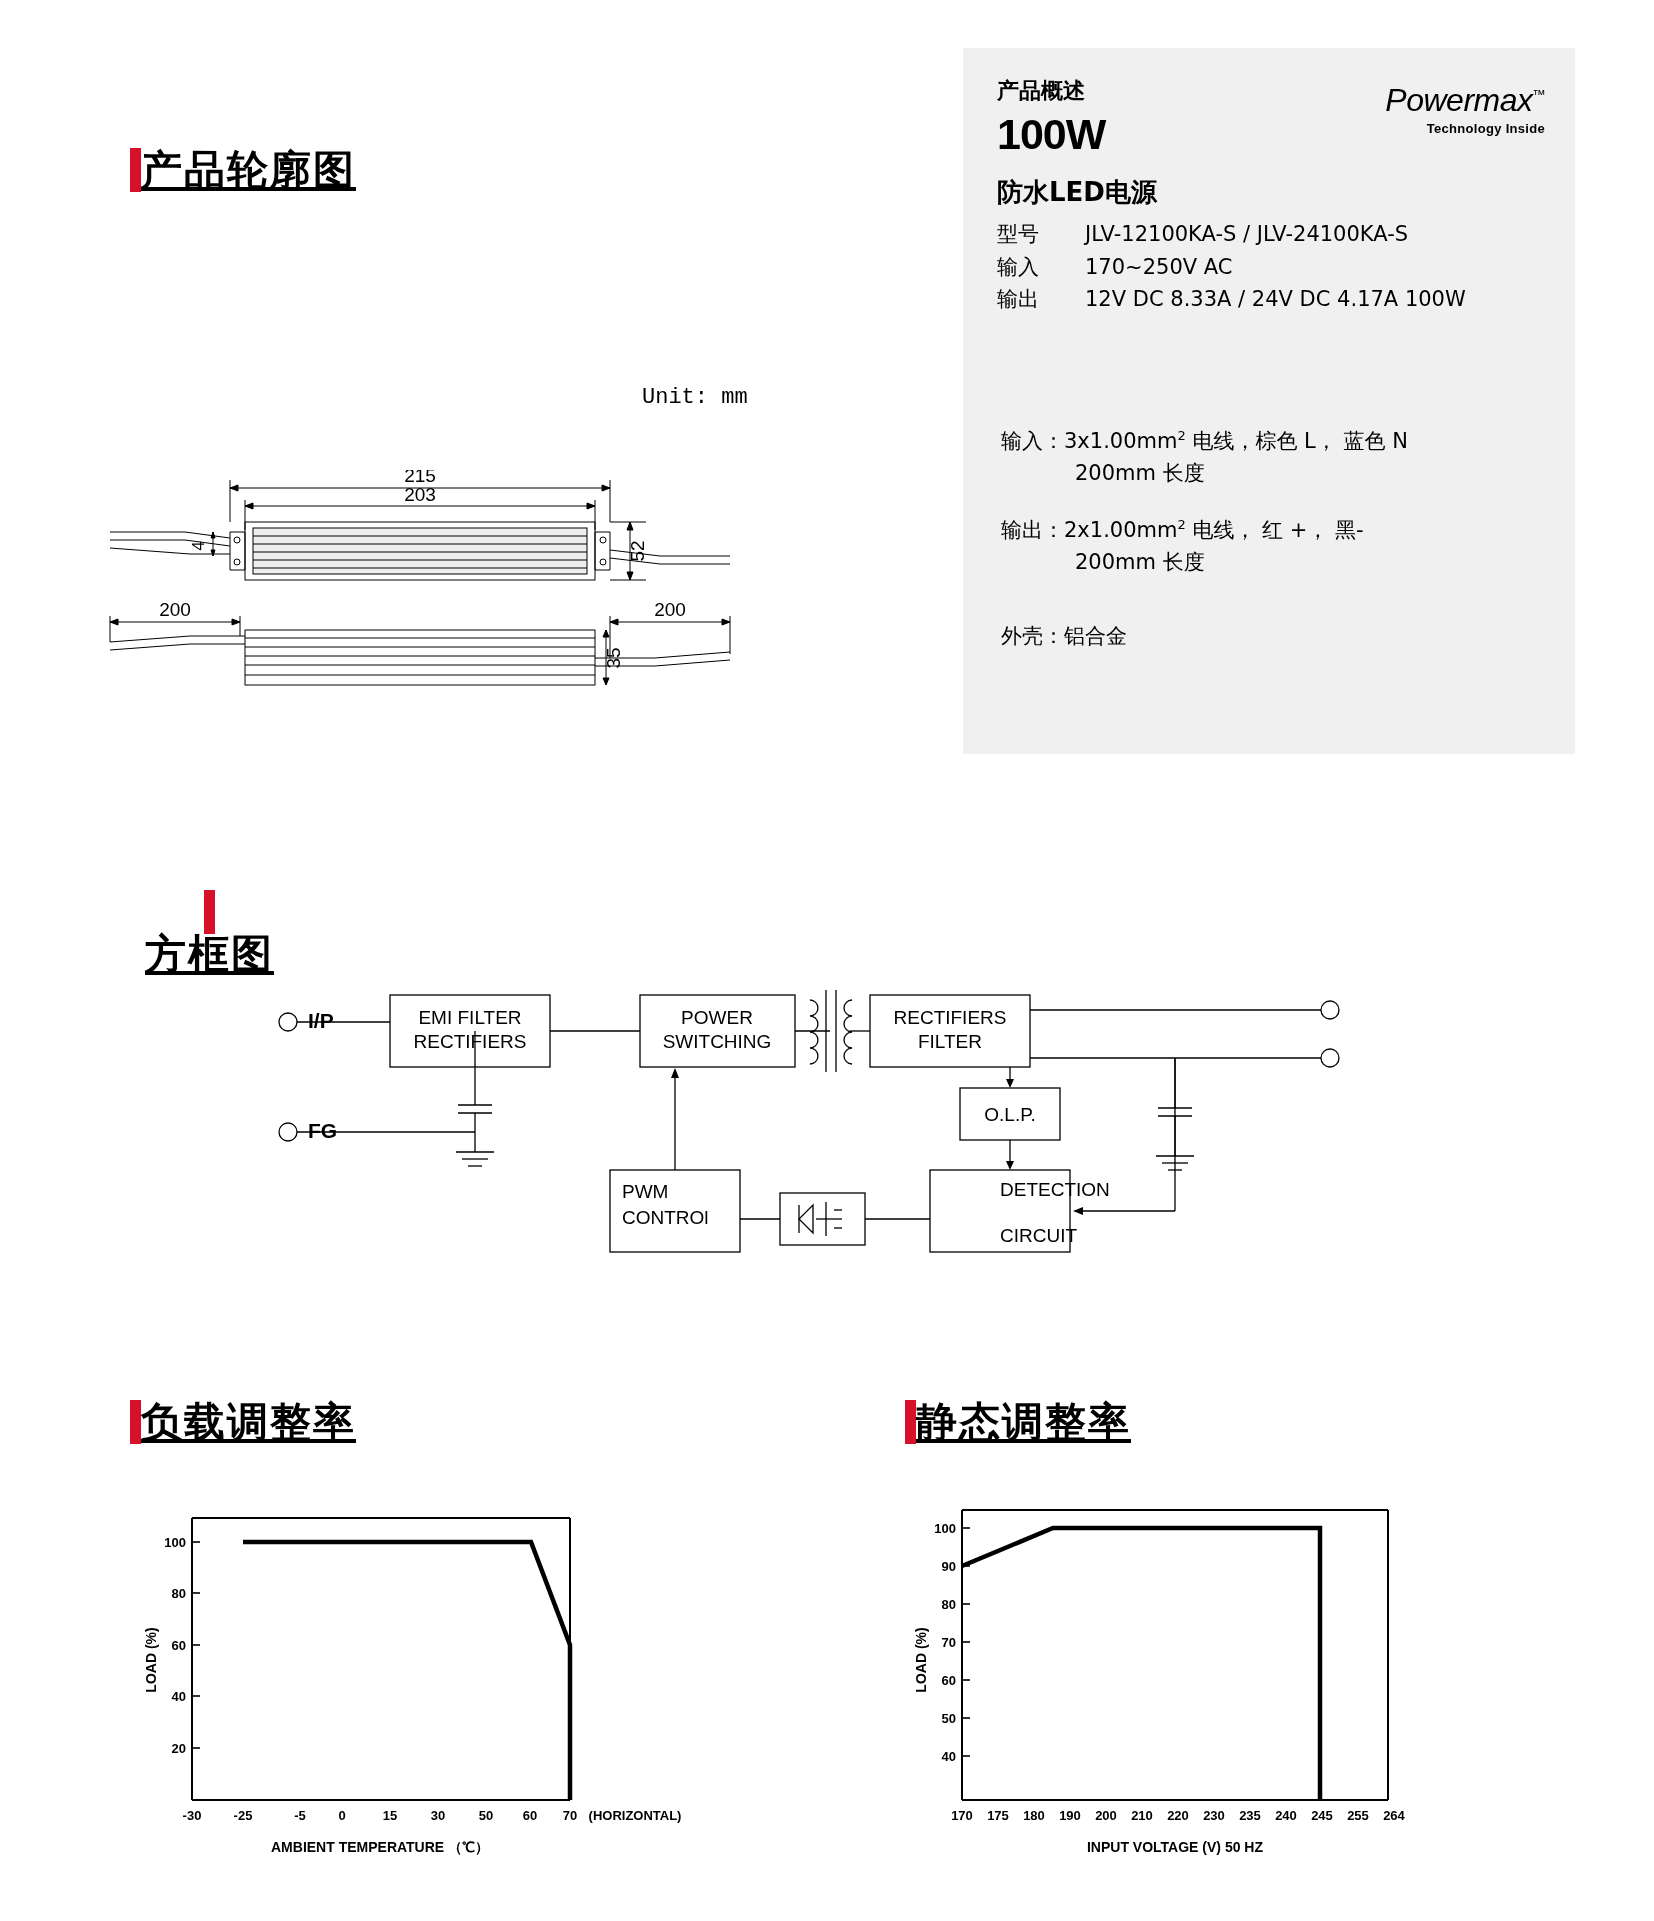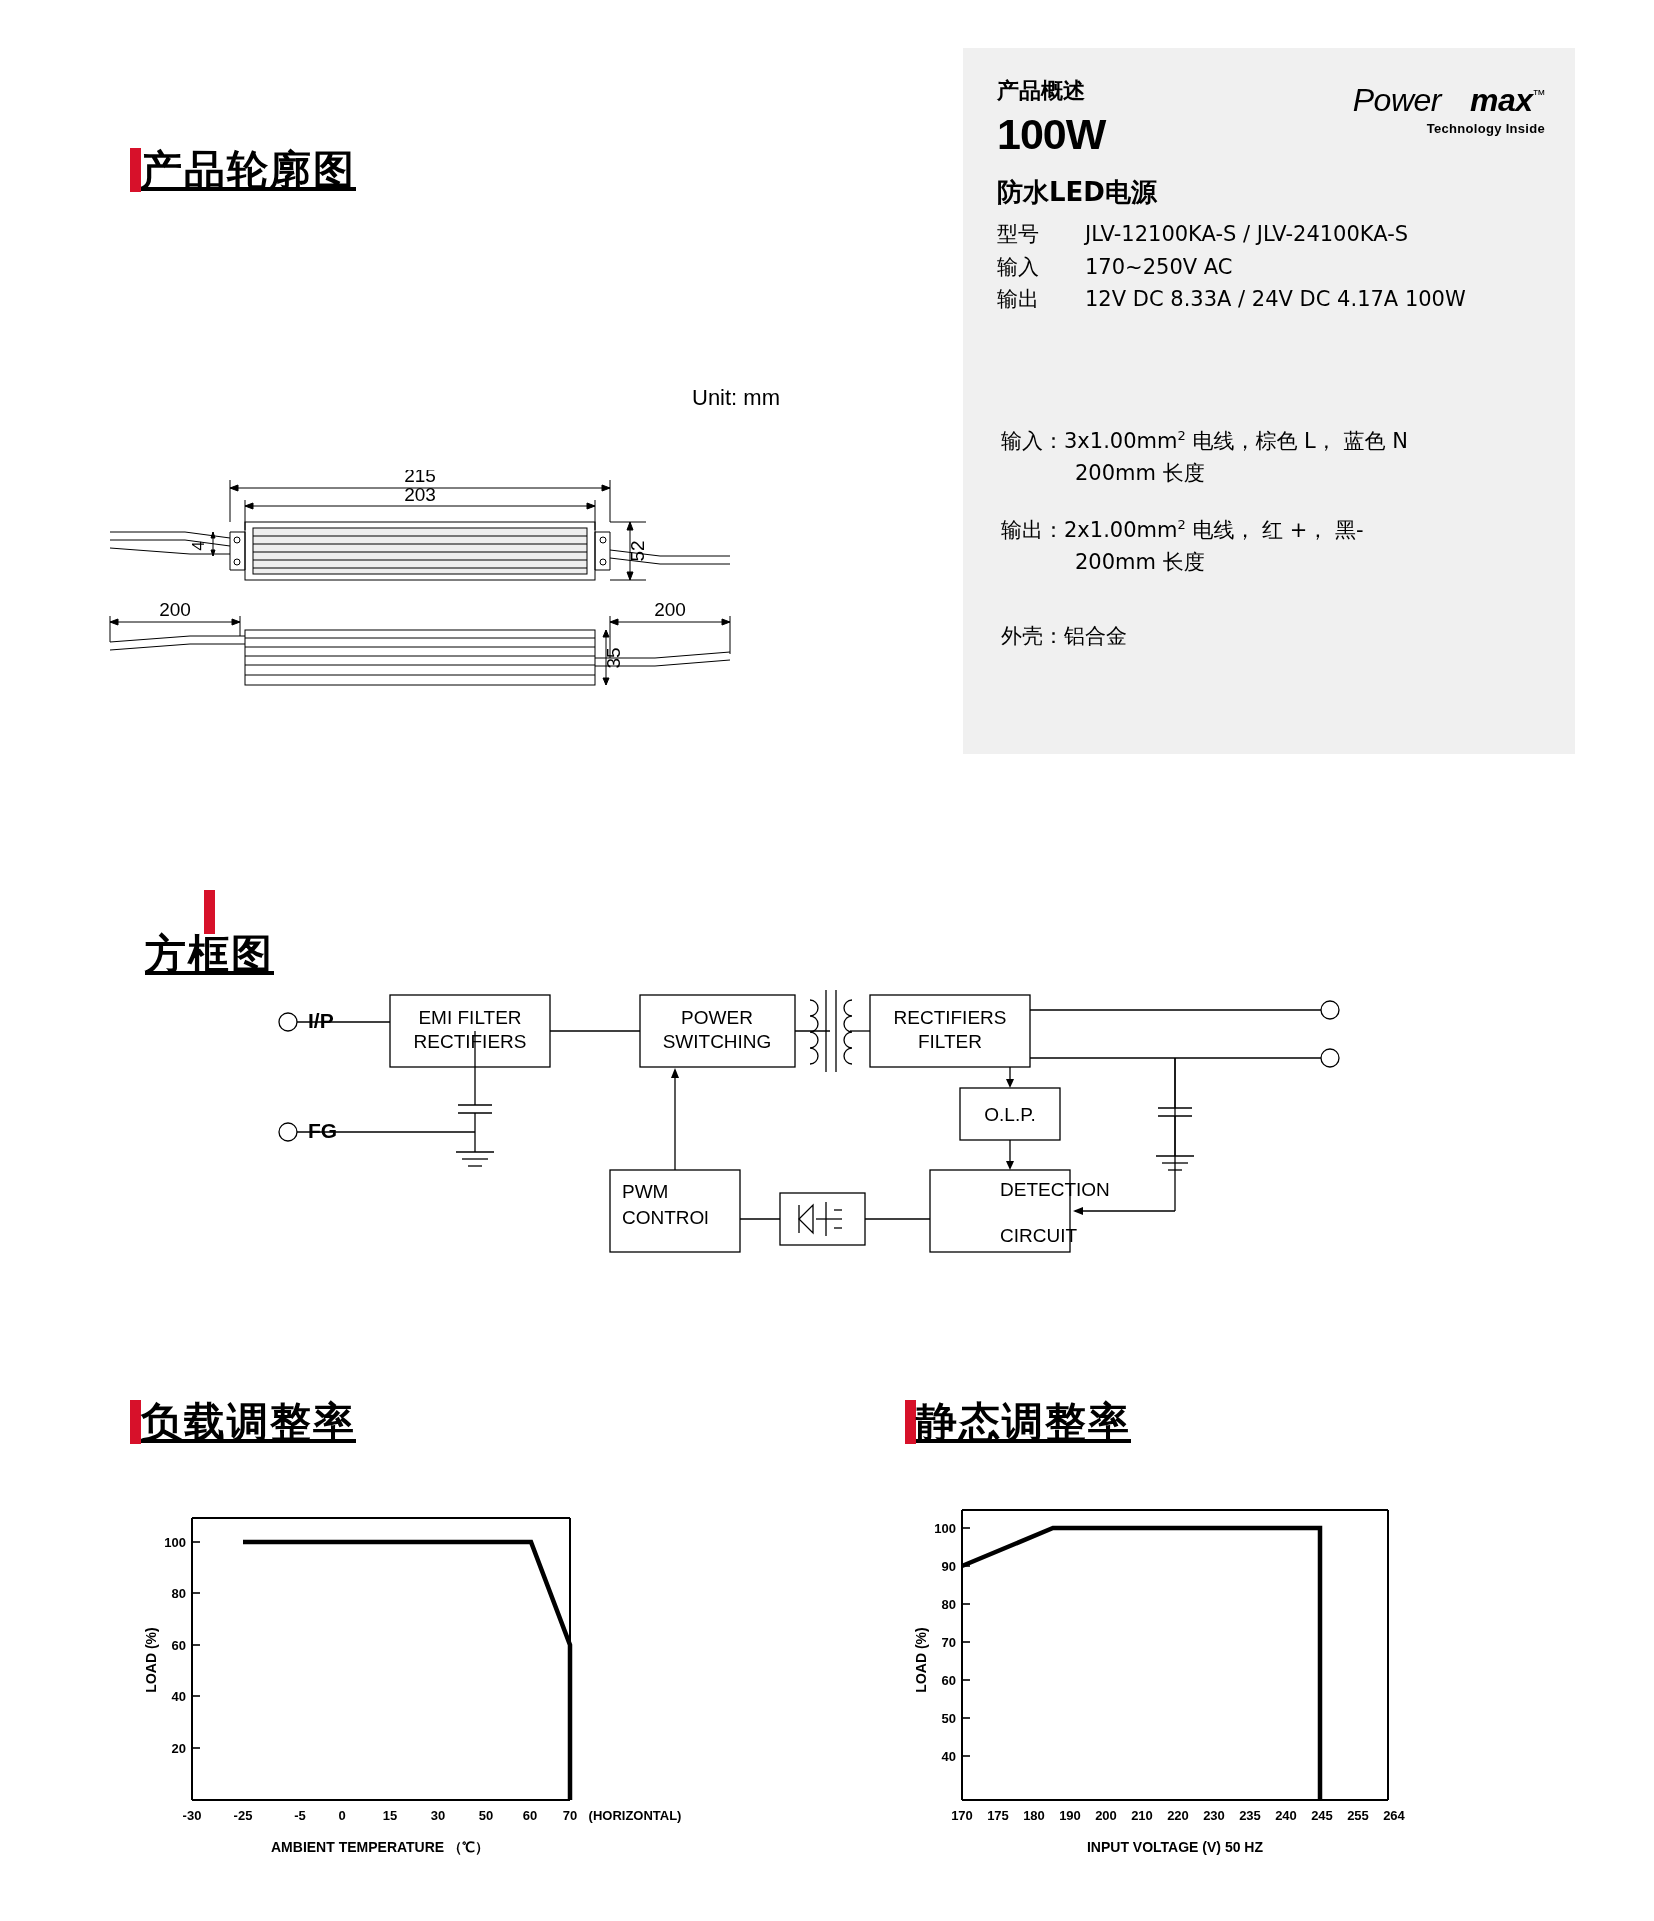--- a/index.html
+++ b/index.html
@@ -83,21 +83,21 @@
     right: 30px;
     top: 34px;
     text-align: right;
   }
   .logo-main {
     font-size: 32px;
     font-style: italic;
     font-family: "Liberation Sans", sans-serif;
     letter-spacing: -0.5px;
   }
-  .logo-main b { font-weight: bold; margin-left: 29px; }
+  .logo-main b { font-weight: normal; }
   .logo-tm {
     font-size: 13px;
     vertical-align: super;
     font-style: normal;
   }
   .logo-sub {
     font-size: 13px;
     font-weight: bold;
     letter-spacing: 0.3px;
     margin-top: 2px;
@@ -118,24 +118,24 @@
   .wire-line1 { display: flex; align-items: flex-end; }
   .wire-key { flex: 0 0 auto; }
   .wire-text { flex: 1 1 auto; }
   .wire-line2 { margin-left: 74px; }
   sup { font-size: 13px; }
   .case-line { font-size: 21px; margin-top: 44px; }
 
   
   .unit-label {
     position: absolute;
-    left: 692px;
+    left: 642px;
     top: 385px;
     font-size: 22px;
-    font-family: Liberation Sans, sans-serif;
+    font-family: Liberation Mono, monospace;
   }
   .outline-svg { position: absolute; left: 90px; top: 470px; }
 
   
   .block-svg { position: absolute; left: 270px; top: 980px; }
 
   
   .chart-left { position: absolute; left: 130px; top: 1500px; }
   .chart-right { position: absolute; left: 890px; top: 1500px; }
 

